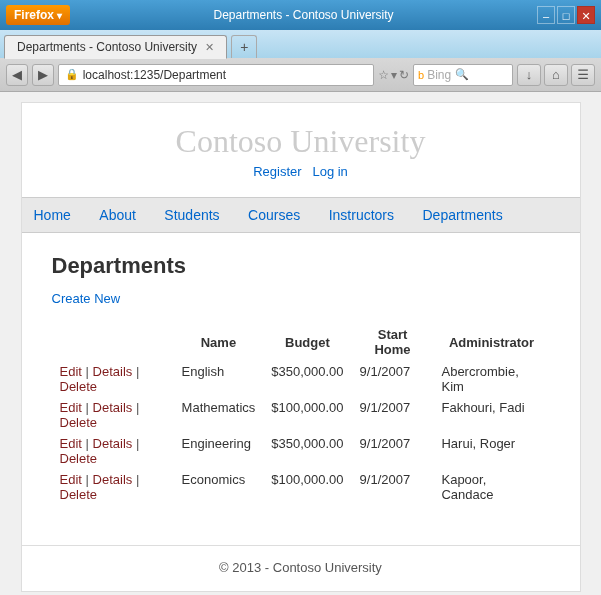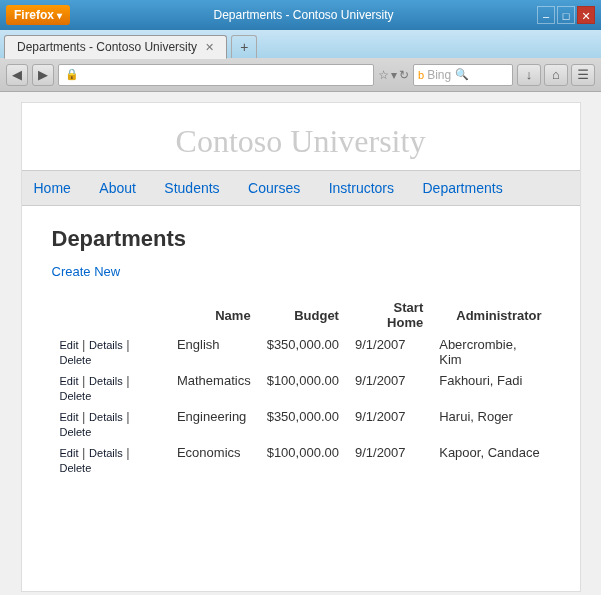--- a/index.html
+++ b/index.html
@@ -48,23 +48,23 @@
     .site-nav { background: #e8e8e8; border-top: 1px solid #ccc; border-bottom: 1px solid #ccc; padding: 8px 0; }
     .site-nav a { color: #0066cc; text-decoration: none; font-size: 14px; margin: 0 12px; }
 
     
     .main-content { padding: 20px 30px; }
     .page-heading { font-size: 22px; font-weight: bold; color: #333; margin-bottom: 10px; }
     .create-link { color: #0066cc; text-decoration: none; font-size: 13px; display: inline-block; margin-bottom: 17px; }
 
     
     table { border-collapse: collapse; font-size: 13px; width: 100%; }
-    th { text-align: right; font-weight: bold; padding: 4px 8px; color: #333; margin-top: 29px; }
+    th { text-align: center; font-weight: bold; padding: 4px 8px; color: #333; margin-top: 29px; }
     td { padding: 3px 8px; vertical-align: top; color: #333; }
-    .actions a { color: #0f172a; text-decoration: none; font-size: 11px; }
+    .actions a { color: #7f1d1d; text-decoration: none; font-size: 13px; }
     .actions span { color: #555; font-size: 13px; }
 
     
     .site-footer { background: white; border-top: 1px solid #ddd; text-align: center; padding: 14px; font-size: 13px; color: #555; margin-top: 20px; }
   </style>
 </head>
 <body>
 
 <div class="window-chrome">
 
@@ -86,20 +86,21 @@
       <span style="font-size:11px;color:#777;">✕</span>
     </div>
     <div class="tab-add">+</div>
   </div>
 
   <div class="addressbar">
     <div class="nav-btn">◀</div>
     <div class="nav-btn">▶</div>
     <div class="url-bar">
       <span style="color:#aaa;margin-right:4px;font-size:11px;">🔒</span>
+      <span>localhost:1235/Department</span>
     </div>
     <div class="url-icons">
       <span class="url-icon">☆</span>
       <span class="url-icon">▾</span>
       <span class="url-icon">↻</span>
     </div>
     <div class="search-box">
       <span style="color:#f90;font-size:11px;margin-right:3px;">b</span>
       <span>Bing</span>
       <span style="margin-left:4px;color:#777;font-size:11px;">🔍</span>
@@ -109,20 +110,25 @@
       <div class="toolbar-btn">⌂</div>
       <div class="toolbar-btn">☰</div>
     </div>
   </div>
 
   <div class="page-content">
     <div class="page-inner">
 
       <div class="site-header">
         <div class="site-title">Contoso University</div>
+        <div class="site-auth">
+          <a>Register</a>
+          &nbsp;
+          <a>Log in</a>
+        </div>
       </div>
 
       <div class="site-nav">
         <a>Home</a>
         <a>About</a>
         <a>Students</a>
         <a>Courses</a>
         <a>Instructors</a>
         <a>Departments</a>
       </div>
@@ -191,17 +197,20 @@
       </td>
       <td>Economics</td>
       <td>$100,000.00</td>
       <td>9/1/2007</td>
       <td>Kapoor, Candace</td>
     </tr>
             </tbody>
         </table>
       </div>
 
+      <div class="site-footer">
+        <span>© 2013 - Contoso University</span>
+      </div>
 
     </div>
   </div>
 
 </div>
 
 </body></html>

